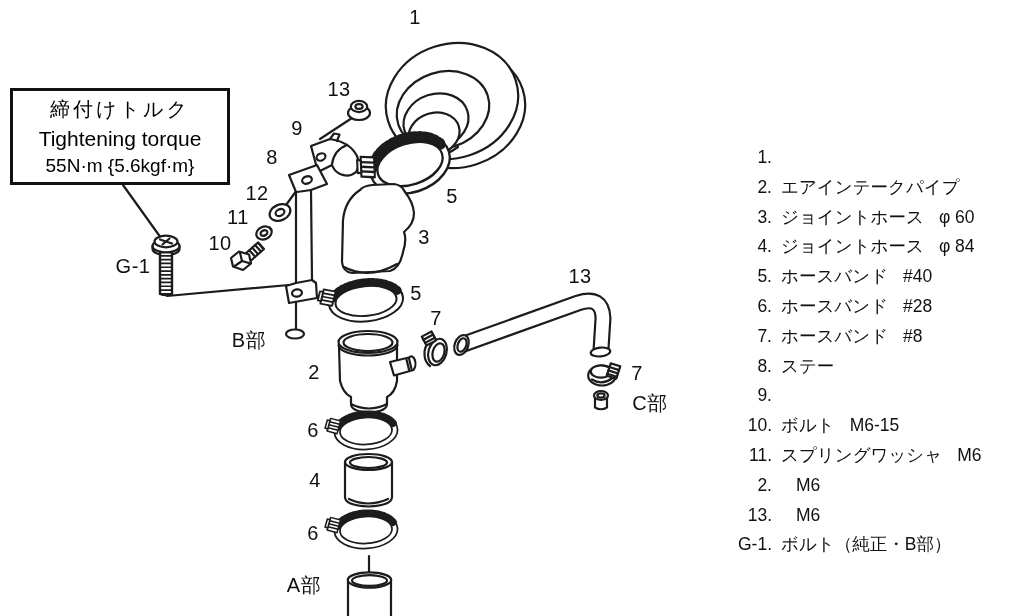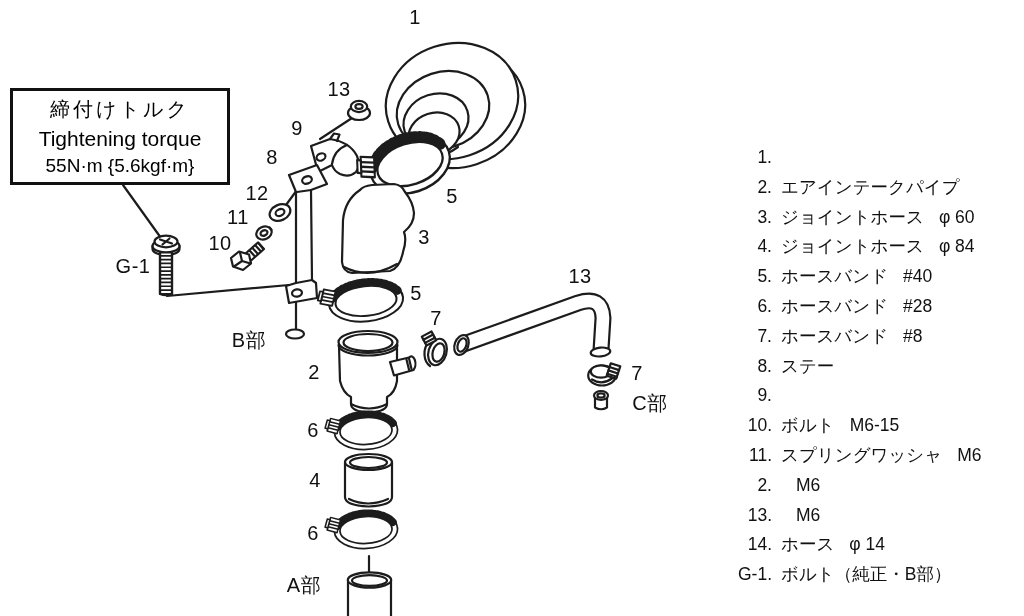--- a/index.html
+++ b/index.html
@@ -276,22 +276,17 @@
     </div>
   <div class="parts-row">
       <span class="num">2.</span>
       <span class="spec">M6</span>
     </div>
   <div class="parts-row">
       <span class="num">13.</span>
       <span class="spec">M6</span>
     </div>
   <div class="parts-row">
-      <span class="num">14.</span>
-      <span class="nm">ホース</span>
-      <span class="spec">φ 14</span>
-    </div>
-  <div class="parts-row">
       <span class="num">G-1.</span>
       <span class="nm">ボルト（純正・B部）</span>
       <span class="spec"></span>
     </div>
 </div>
 
 </body></html>

